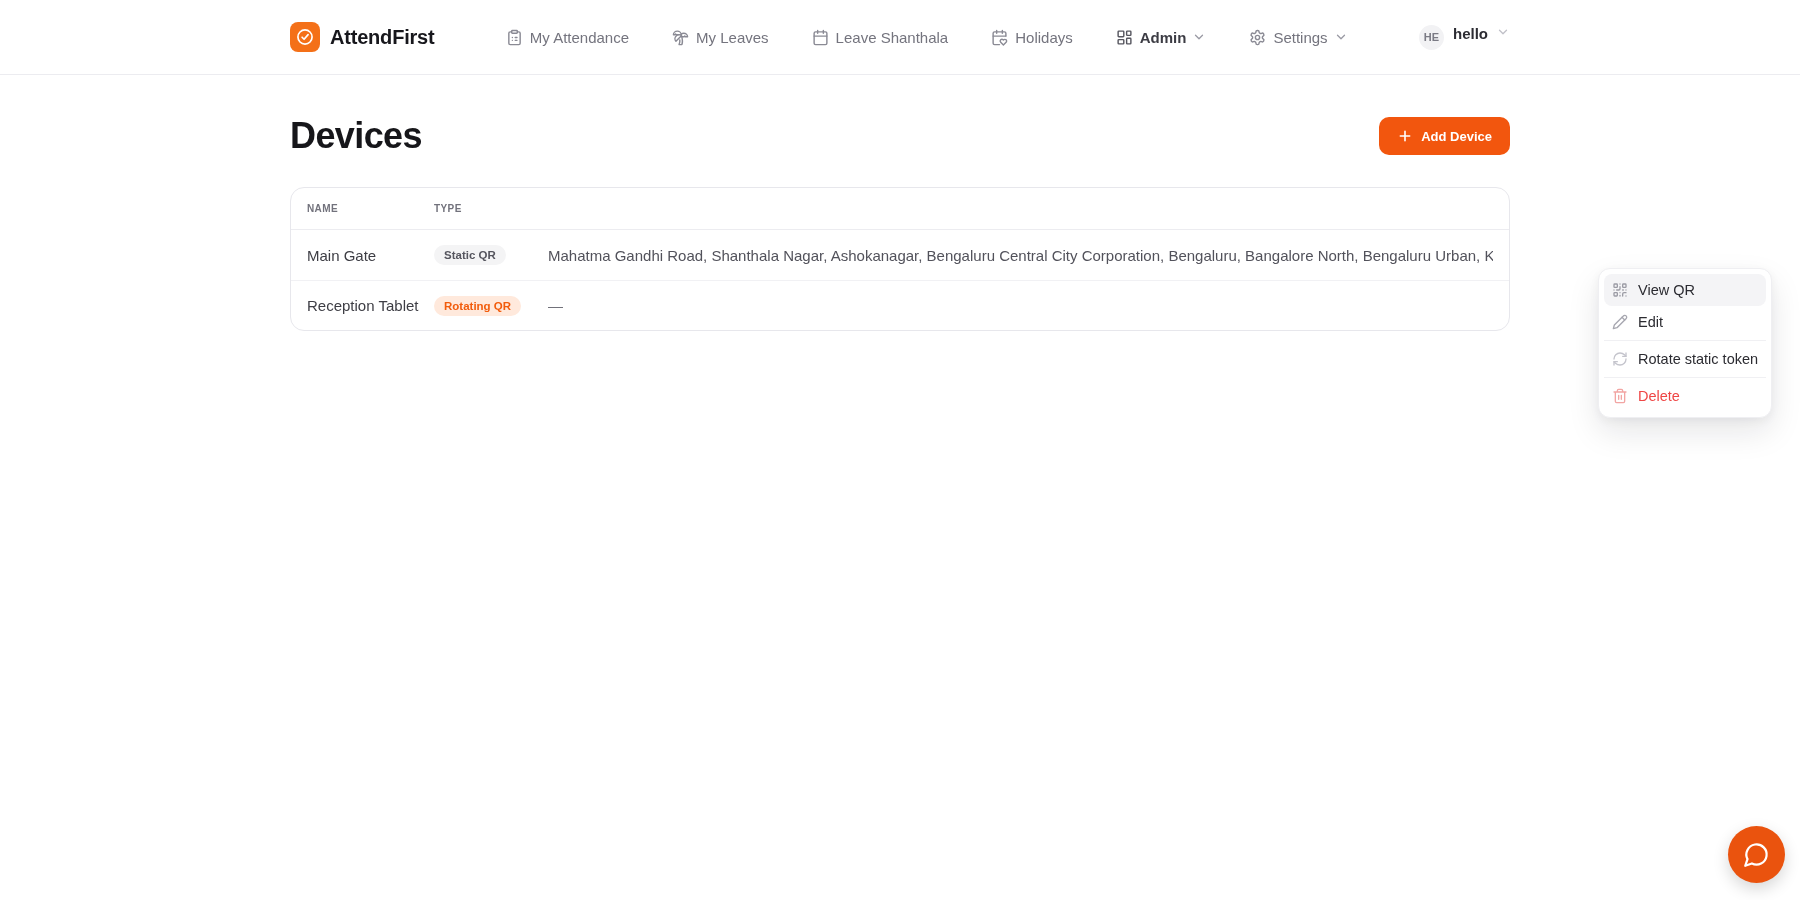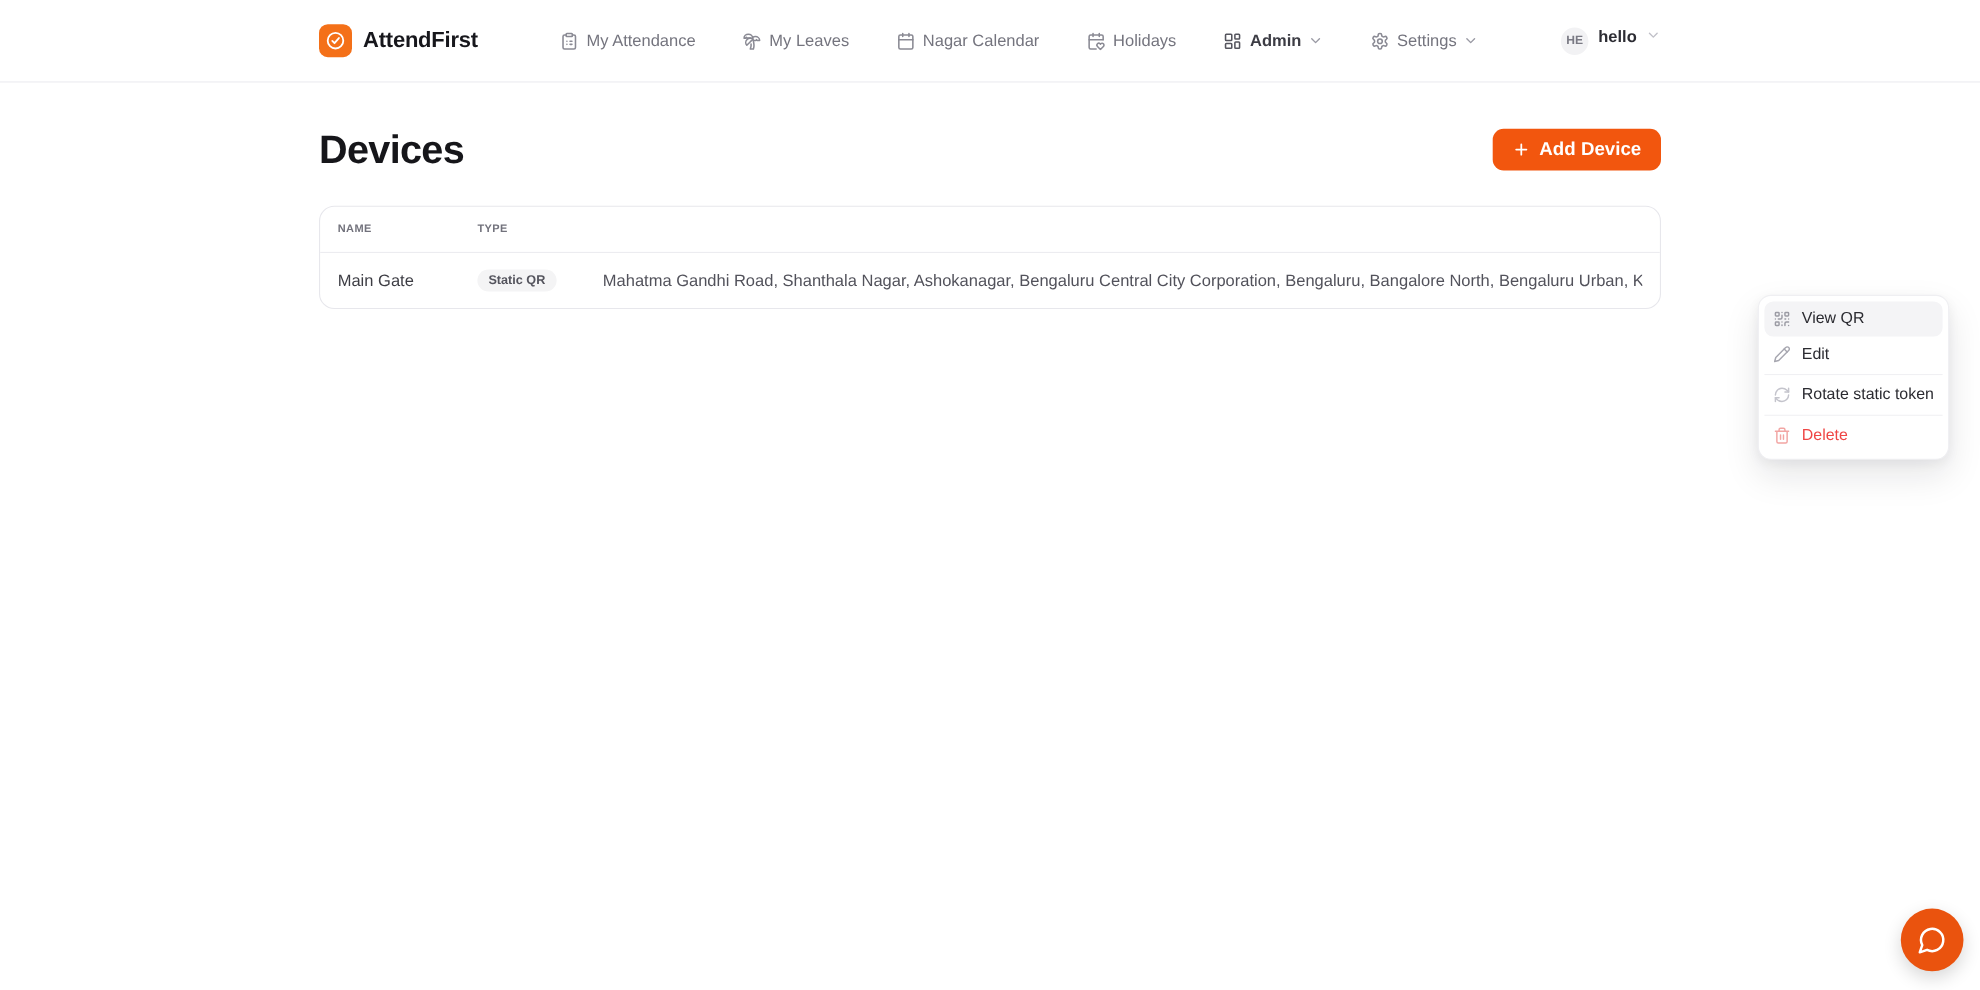--- a/index.html
+++ b/index.html
@@ -64,21 +64,21 @@
   .page-head {
     margin-top: 40px;
     display: flex; align-items: center; justify-content: space-between;
   }
   .page-title { font-size: 36px; font-weight: 800; color: #16161a; letter-spacing: -0.6px; }
   .btn-primary {
     display: flex; align-items: center; gap: 8px;
     background: #f2560e; color: #ffffff;
     border: none; border-radius: 10px;
     height: 38px; padding: 0 18px;
-    font-size: 17px; font-weight: 600;
+    font-size: 13px; font-weight: 600;
     font-family: "Liberation Sans", sans-serif;
     cursor: pointer;
     text-align: right;
   }
 
   
   .card {
     margin-top: 30px;
     border: 1px solid #e7e7ec;
     border-radius: 14px;
@@ -186,21 +186,21 @@
         <span>My Leaves</span>
       </div>
 
       <div class="nav-item">
         <span class="ni">
           <svg width="17" height="17" viewBox="0 0 24 24" fill="none" stroke="currentColor" stroke-width="2" stroke-linecap="round" stroke-linejoin="round">
             <rect x="3" y="4" width="18" height="18" rx="2"></rect>
               <path d="M16 2v4M8 2v4M3 10h18"></path>
           </svg>
         </span>
-        <span>Nagar Calendar</span>
+        <span>Leave Shanthala</span>
       </div>
 
       <div class="nav-item">
         <span class="ni">
           <svg width="17" height="17" viewBox="0 0 24 24" fill="none" stroke="currentColor" stroke-width="2" stroke-linecap="round" stroke-linejoin="round">
             <path d="M21 10V6a2 2 0 0 0-2-2H5a2 2 0 0 0-2 2v14a2 2 0 0 0 2 2h7"></path>
             <path d="M16 2v4M8 2v4M3 10h18"></path>
             <path d="M21.3 15.3a2.4 2.4 0 0 0-3.4 0l-.4.4-.4-.4a2.4 2.4 0 0 0-3.4 3.4l3.8 3.8 3.8-3.8a2.4 2.4 0 0 0 0-3.4Z"></path>
           </svg>
         </span>
@@ -272,20 +272,27 @@
     </div>
 
     <div class="trow tbody-row">
       <div class="cell cell-name">Main Gate</div>
       <div class="cell cell-type">
         <span class="badge badge-static">Static QR</span>
       </div>
       <div class="cell cell-loc">Mahatma Gandhi Road, Shanthala Nagar, Ashokanagar, Bengaluru Central City Corporation, Bengaluru, Bangalore North, Bengaluru Urban, Karnataka, 5</div>
     </div>
 
+    <div class="trow tbody-row">
+      <div class="cell cell-name">Reception Tablet</div>
+      <div class="cell cell-type">
+        <span class="badge badge-rotating">Rotating QR</span>
+      </div>
+      <div class="cell cell-loc loc-empty">—</div>
+    </div>
   </div>
 </div>
 
 <div class="menu">
   <div class="menu-item highlight">
     <span class="mi mi-qr">
       <svg width="16" height="16" viewBox="0 0 24 24" fill="none" stroke="currentColor" stroke-width="2" stroke-linecap="round" stroke-linejoin="round">
         <rect x="3" y="3" width="5" height="5" rx="1"></rect>
           <rect x="16" y="3" width="5" height="5" rx="1"></rect>
           <rect x="3" y="16" width="5" height="5" rx="1"></rect>

